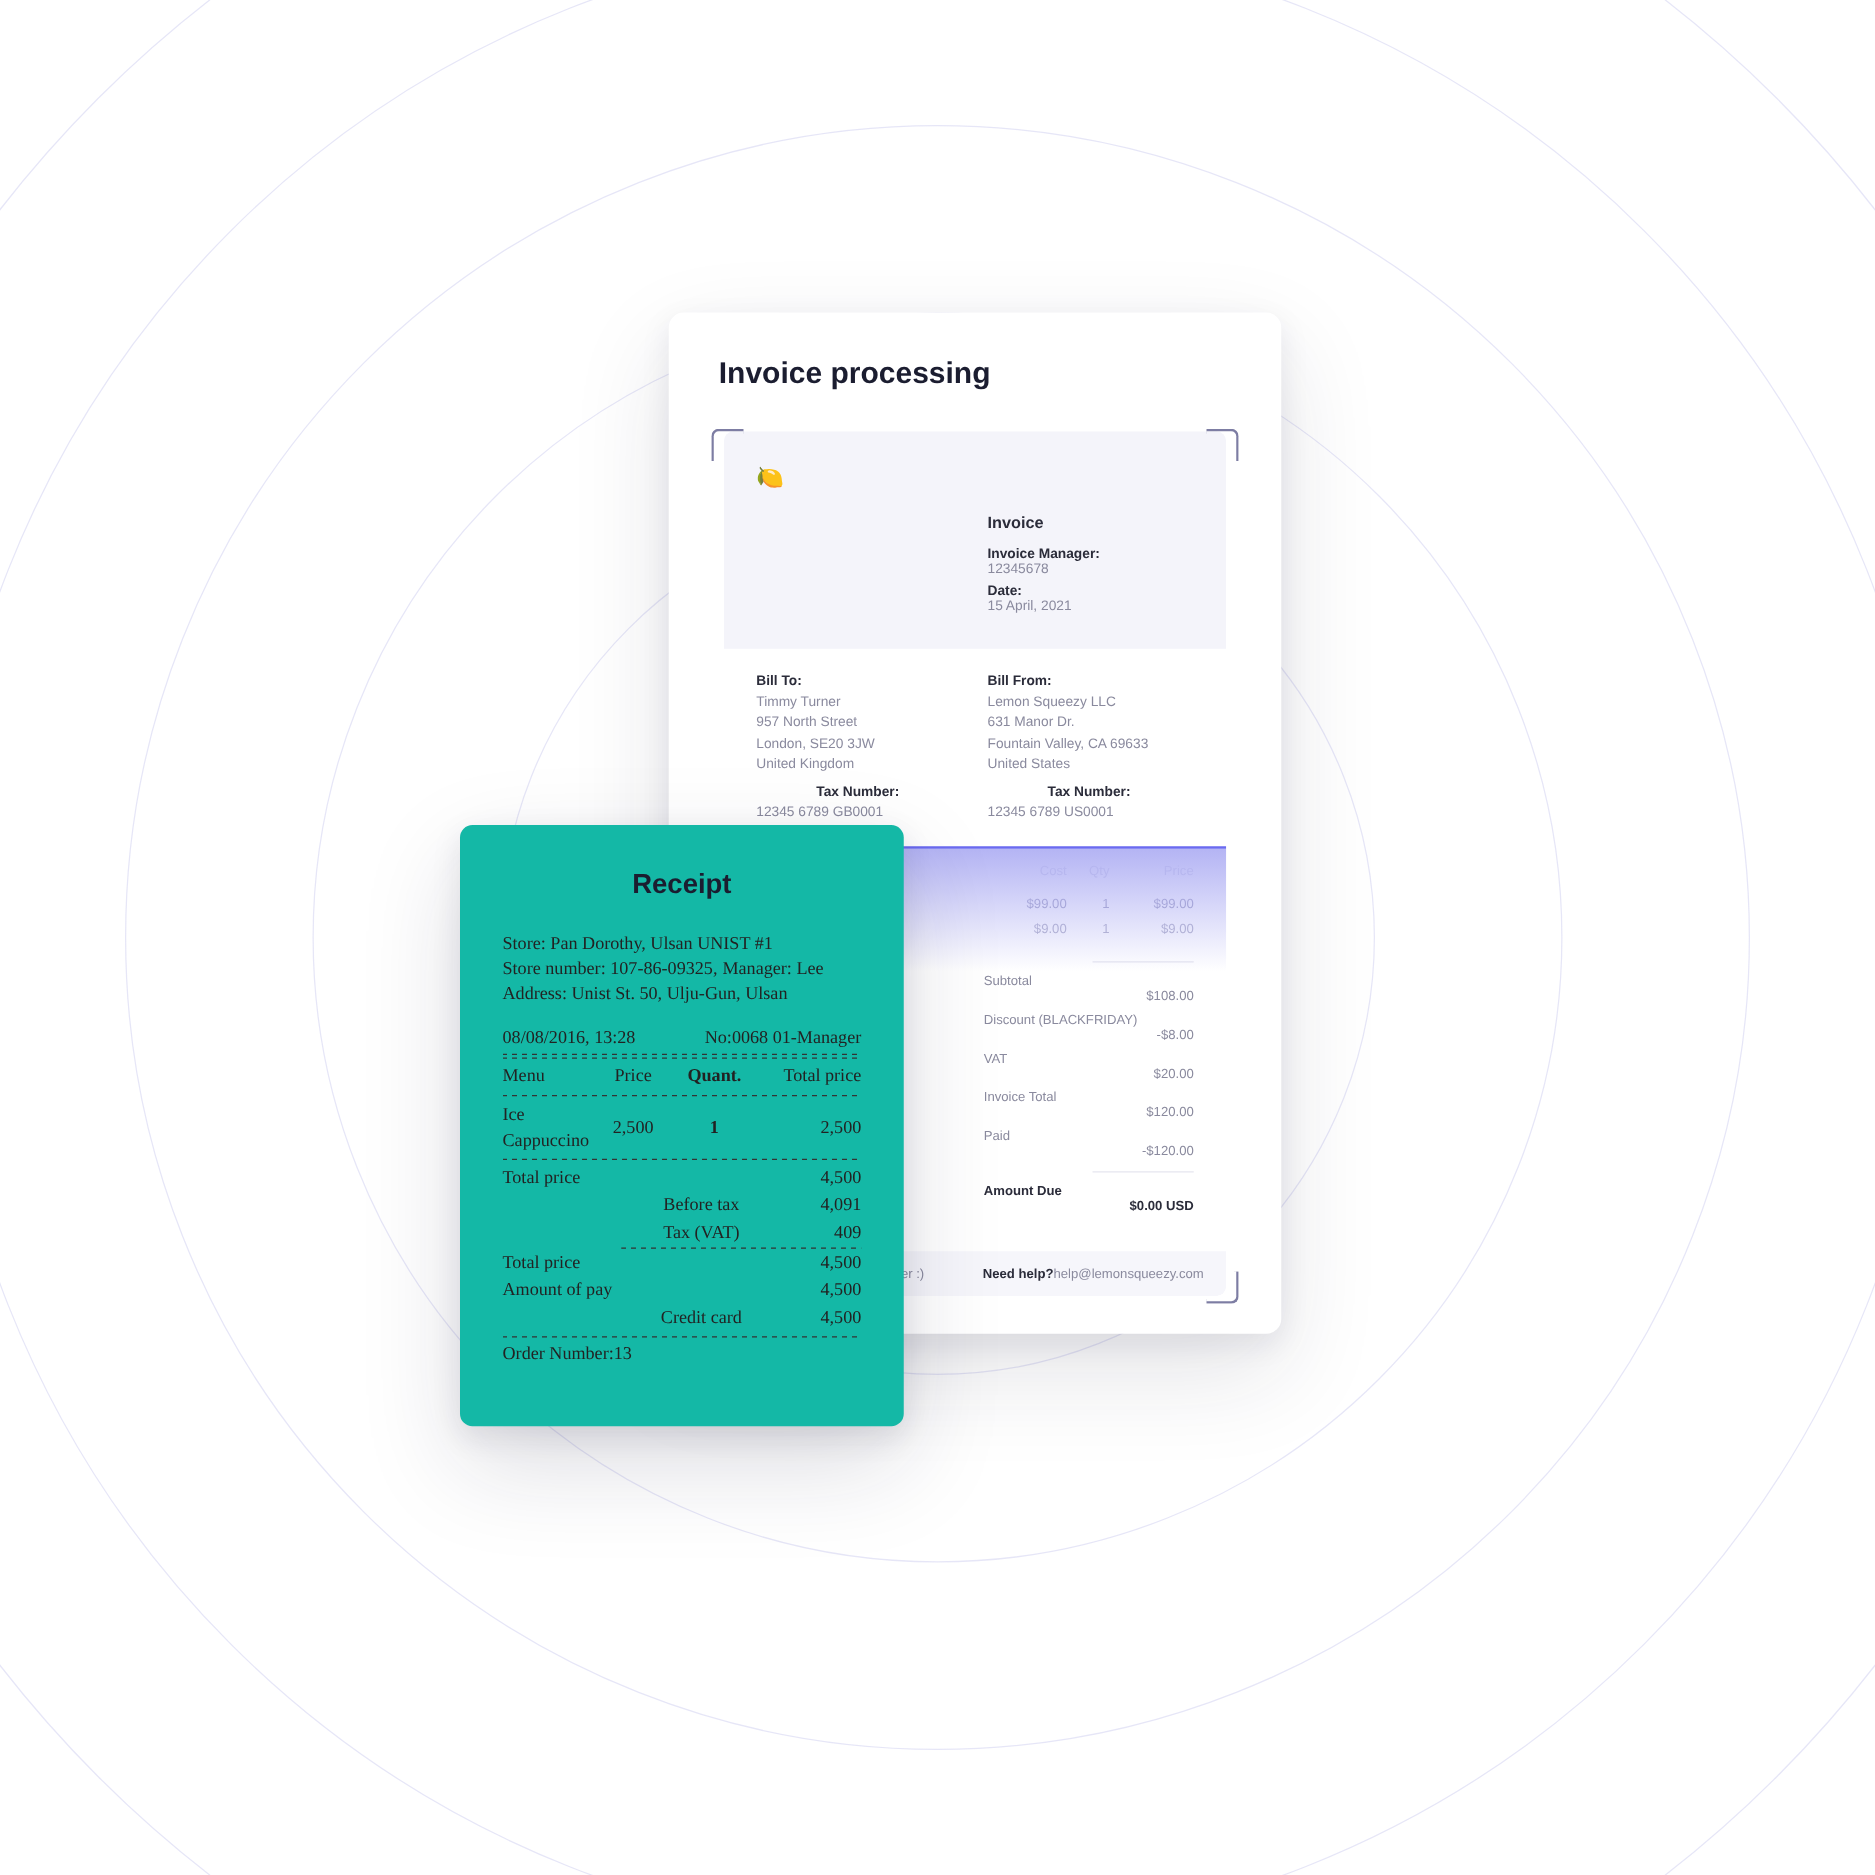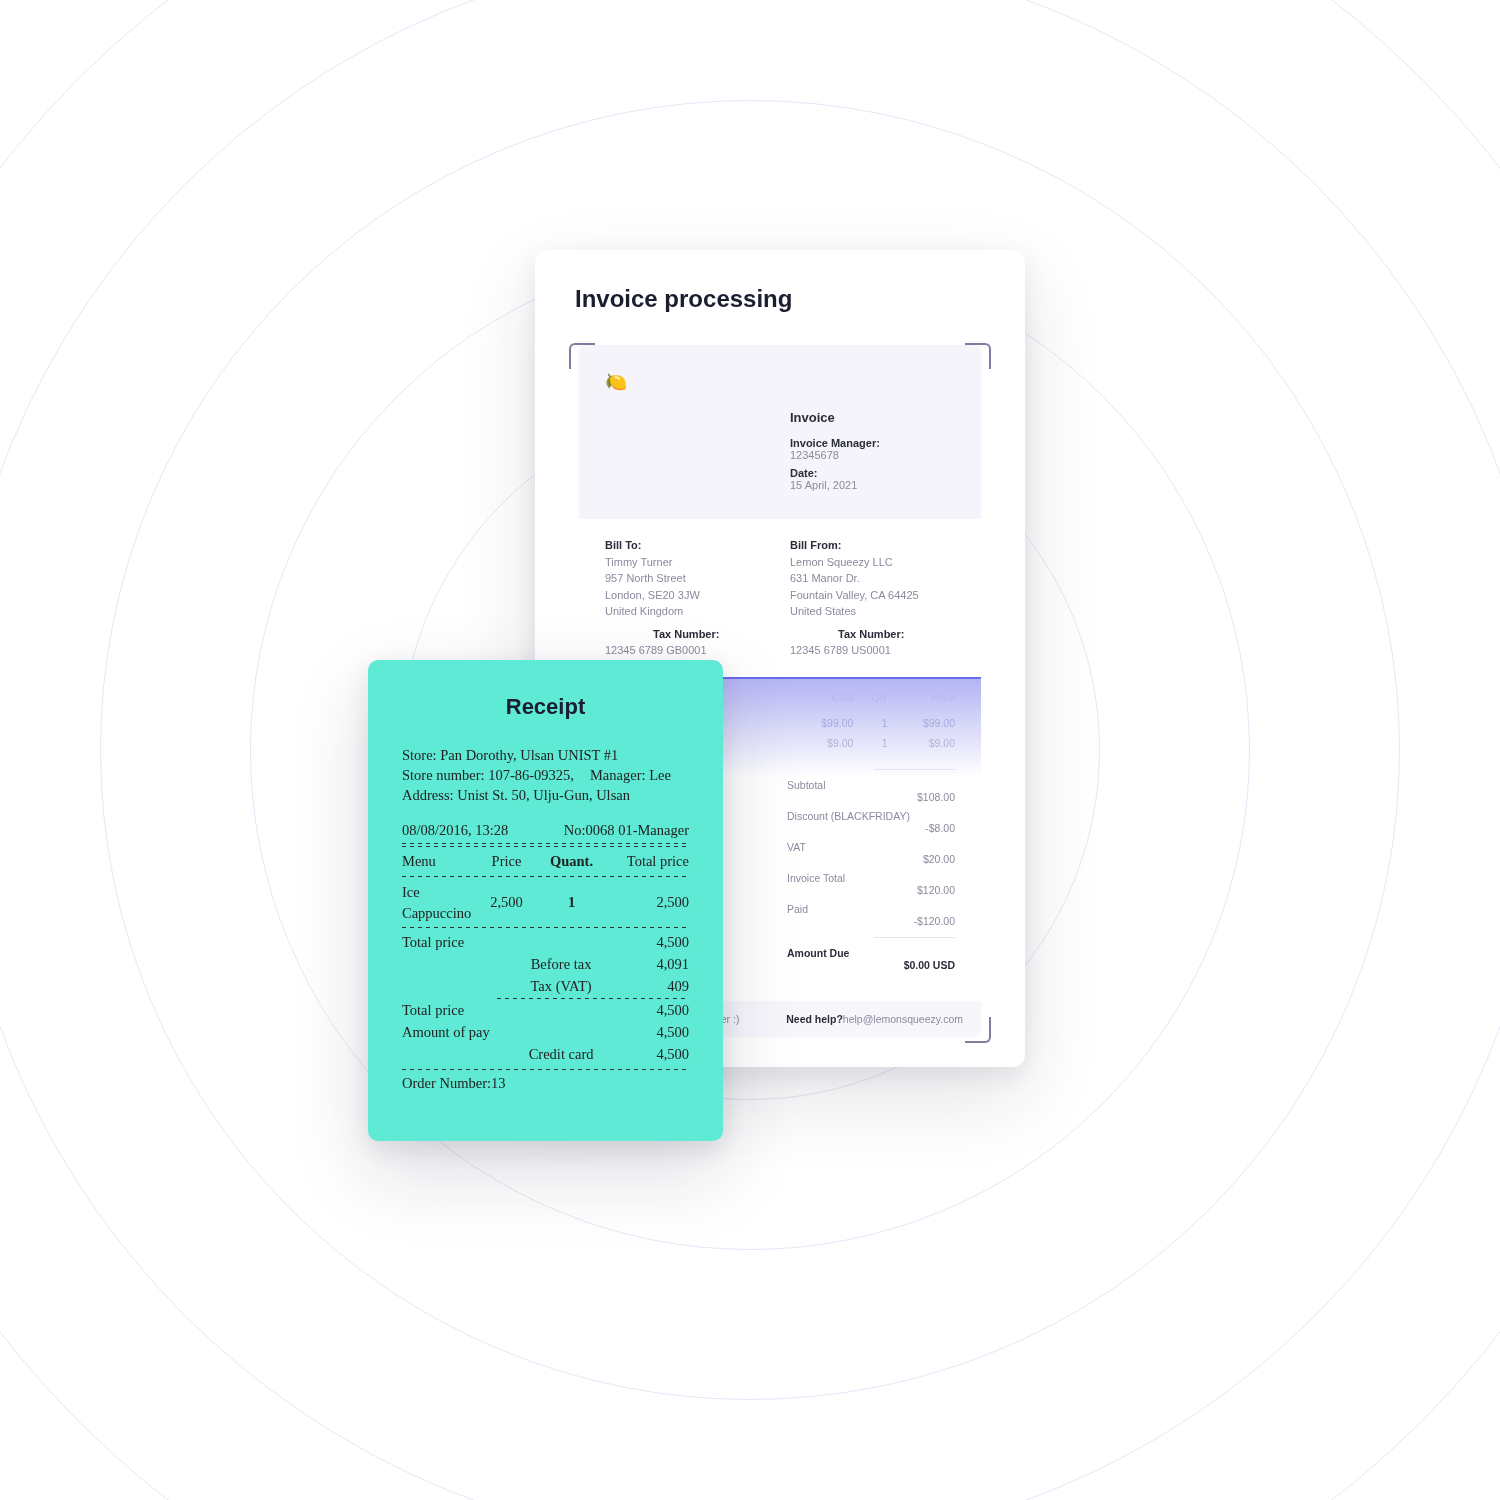--- a/index.html
+++ b/index.html
@@ -146,21 +146,21 @@
   }
   .inv-footer .r { display:flex; gap:0; }
   .inv-footer .r .b { font-weight:700; color:#2b2c3a; }
 
   
   .card-receipt {
     position: absolute;
     left: 368px;
     top: 660px;
     width: 355px;
-    background: #5eead4;
+    background: #14b8a6;
     border-radius: 10px;
     box-shadow: 0 30px 80px rgba(30,30,60,0.15), 0 8px 24px rgba(30,30,60,0.10);
     padding: 32px 34px 48px 34px;
     z-index: 2;
     font-family: Georgia, "Times New Roman", serif;
     color: #222;
     font-size: 14.5px;
     line-height: 1.4;
   }
   .card-receipt .title {
@@ -234,21 +234,21 @@
           <div class="line">957 North Street</div>
           <div class="line">London, SE20 3JW</div>
           <div class="line">United Kingdom</div>
           <div class="lbl mt">Tax Number:</div>
           <div class="line">12345 6789 GB0001</div>
         </div>
         <div class="col">
           <div class="lbl">Bill From:</div>
           <div class="line">Lemon Squeezy LLC</div>
           <div class="line">631 Manor Dr.</div>
-          <div class="line">Fountain Valley, CA 64425</div>
+          <div class="line">Fountain Valley, CA 69633</div>
           <div class="line">United States</div>
           <div class="lbl mt">Tax Number:</div>
           <div class="line">12345 6789 US0001</div>
         </div>
       </div>
 
       <div class="inv-table-wrap">
         <div class="gradient-overlay"></div>
         <table class="inv-table">
           <thead>
@@ -317,21 +317,21 @@
 
     </div>
   </div>
 </div>
 
 <div class="card-receipt">
   <div class="title">Receipt</div>
 
   <div class="rc-block">
     <div>Store: Pan Dorothy, Ulsan UNIST #1</div>
-    <div class="rc-row" style="gap:16px">
+    <div class="rc-row" style="gap:4px">
       <span>Store number: 107-86-09325,</span>
       <span>Manager: Lee</span>
     </div>
     <div>Address: Unist St. 50, Ulju-Gun, Ulsan</div>
   </div>
 
   <div style="height:14px"></div>
   <div class="rc-row sb">
     <span>08/08/2016, 13:28</span>
     <span>No:0068 01-Manager</span>

